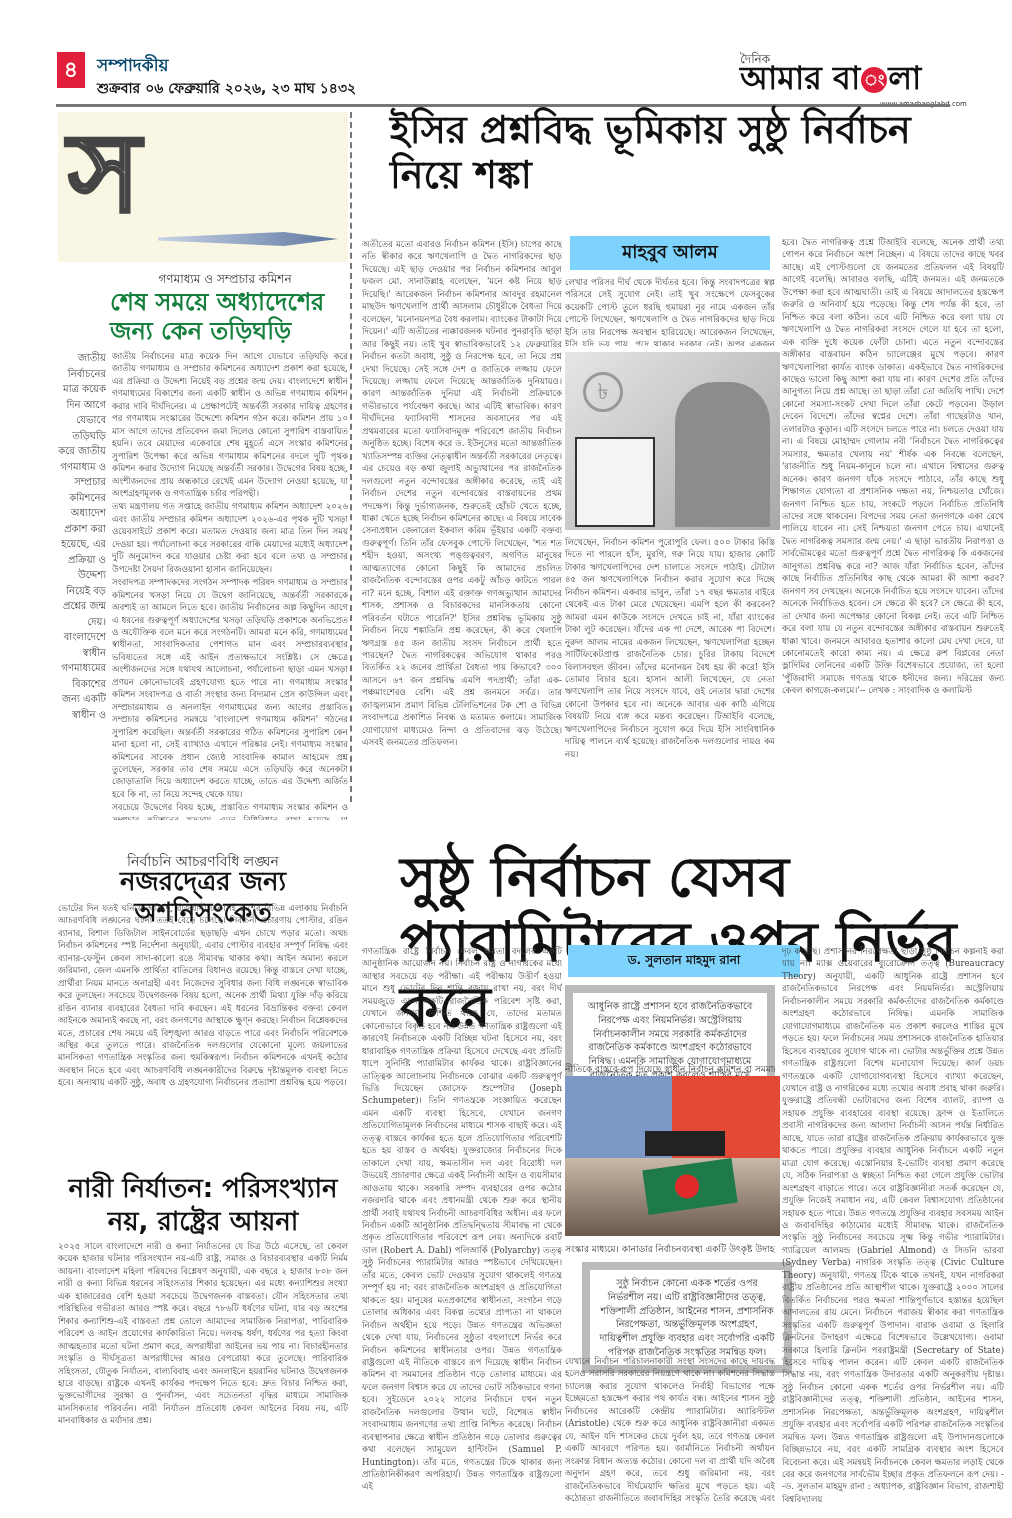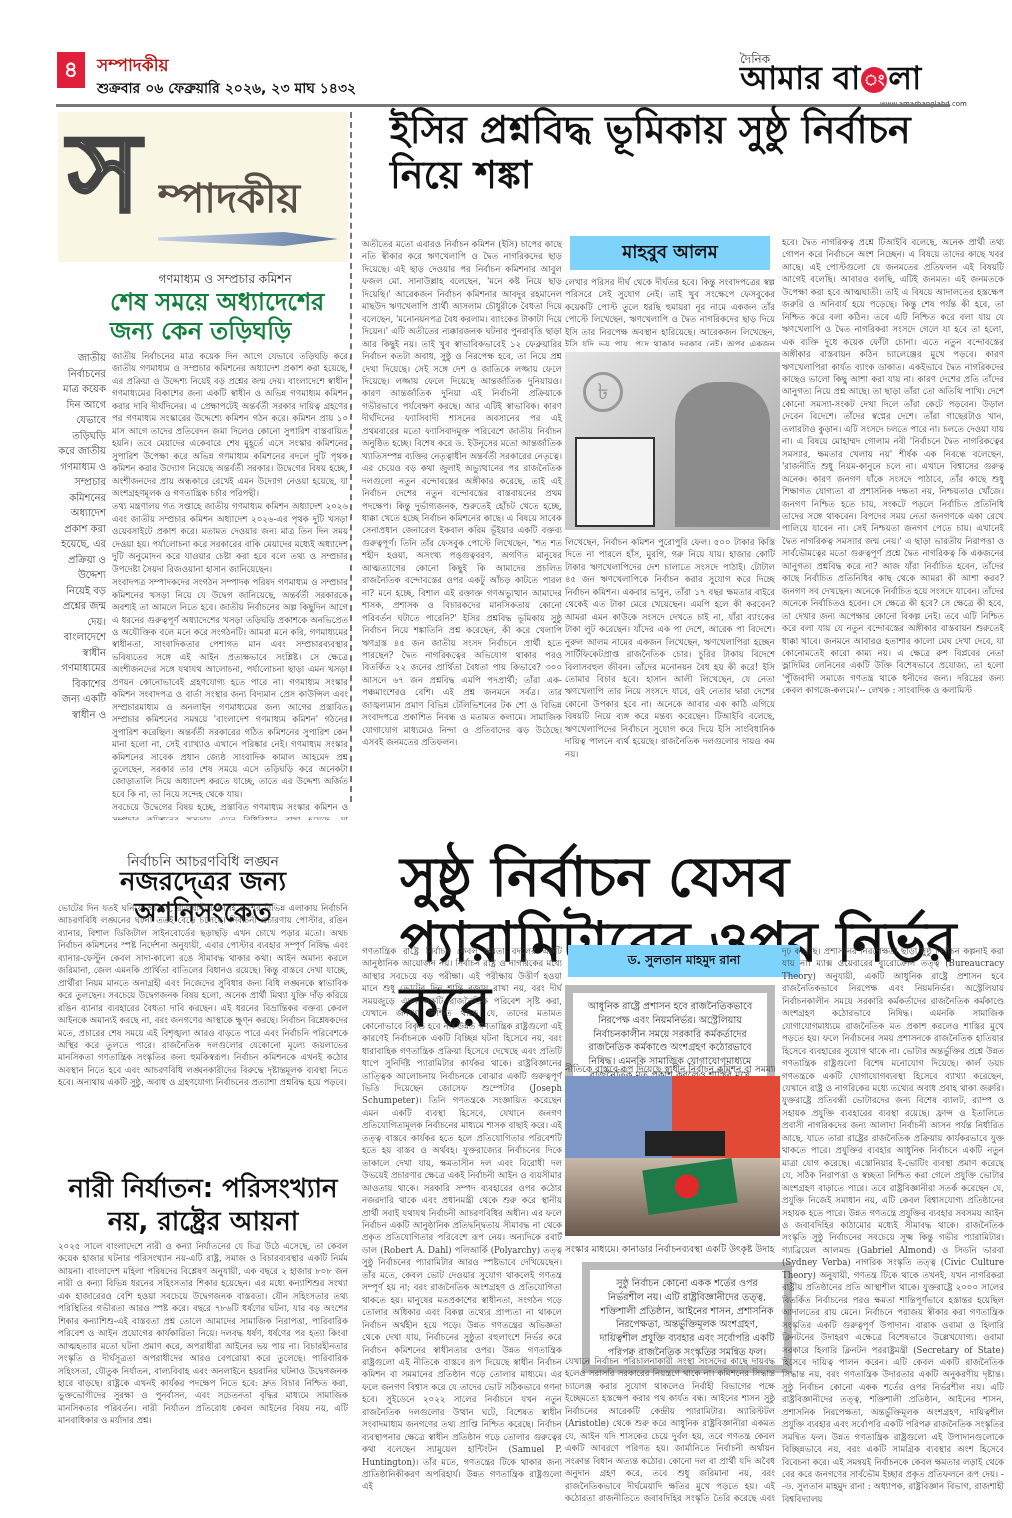--- a/index.html
+++ b/index.html
@@ -1,20 +1,20 @@
 <!DOCTYPE html>
 <html><head>
 <meta charset="utf-8">
 <style>
 *{box-sizing:border-box;margin:0;padding:0}
 body{width:1012px;height:1518px;background:#fff;font-family:"DejaVu Serif",serif;color:#222;position:relative;overflow:hidden}
 .abs{position:absolute}
 .hdr-rule{left:56px;top:104px;width:894px;height:3px;background:#777}
 .pg-badge{left:57px;top:52px;width:28px;height:36px;background:#e21f3a;color:#fff;font:bold 22px "DejaVu Sans",sans-serif;display:flex;align-items:center;justify-content:center}
-.sec-name{left:97px;top:52px;font:bold 17px "DejaVu Sans",sans-serif;color:#b91c1c}
+.sec-name{left:97px;top:52px;font:bold 17px "DejaVu Sans",sans-serif;color:#0c4a6e}
 .date{left:97px;top:77px;font:bold 14px "DejaVu Sans",sans-serif;color:#111}
 .logo-small{left:740px;top:50px;font:12px "DejaVu Sans",sans-serif;color:#333}
 .logo-main{left:740px;top:62px;font:bold 32px "DejaVu Sans",sans-serif;color:#111;line-height:1}
 .logo-mark{display:inline-block;width:26px;height:26px;border-radius:50%;background:#e21f3a;color:#fff;font-size:15px;text-align:center;line-height:26px;vertical-align:middle;margin:0 1px}
 .logo-url{left:880px;top:100px;font:7px "DejaVu Sans",sans-serif;color:#333}
 .banner{left:58px;top:112px;width:290px;height:150px;background:#faf6e4}
 .banner .big{position:absolute;left:10px;top:6px;font:bold 110px "DejaVu Sans",sans-serif;color:#faf6e4;-webkit-text-stroke:2px #444;line-height:1}
 .banner .rest{position:absolute;left:100px;top:55px;font:bold 40px "DejaVu Sans",sans-serif;color:#5a4e4a}
 .banner .pen{position:absolute;left:100px;top:120px;width:180px;height:14px;background:linear-gradient(90deg,#c7d3e6,#5d77a0);clip-path:polygon(0 40%,70% 0,100% 50%,70% 100%,0 60%)}
 .vdash{left:350px;top:112px;width:0;height:690px;border-left:2px dashed #777}
@@ -38,21 +38,20 @@
 <div class="abs date">শুক্রবার ০৬ ফেব্রুয়ারি ২০২৬, ২৩ মাঘ ১৪৩২</div>
 <div class="abs logo-small">দৈনিক</div>
 <div class="abs logo-main">
   <span>আমার বা</span><span class="logo-mark">ং</span><span>লা</span>
 </div>
 <div class="abs logo-url">www.amarbanglabd.com</div>
 <div class="abs hdr-rule"></div>
 
 <div class="abs banner">
   <div class="big">স</div>
-  <div class="rest">ম্পাদকীয়</div>
   <div class="pen"></div>
 </div>
 <div class="abs vdash"></div>
 
 <div class="abs kicker" style="left:100px;top:270px;width:250px">গণমাধ্যম ও সম্প্রচার কমিশন</div>
 <div class="abs ed-title" style="left:110px;top:288px;width:230px">শেষ সময়ে অধ্যাদেশের জন্য কেন তড়িঘড়ি</div>
 <div class="abs side-col" style="height:370px;overflow:hidden">জাতীয় নির্বাচনের মাত্র কয়েক দিন আগে যেভাবে তড়িঘড়ি করে জাতীয় গণমাধ্যম ও সম্প্রচার কমিশনের অধ্যাদেশ প্রকাশ করা হয়েছে, এর প্রক্রিয়া ও উদ্দেশ্য নিয়েই বড় প্রশ্নের জন্ম দেয়। বাংলাদেশে স্বাধীন গণমাধ্যমের বিকাশের জন্য একটি স্বাধীন ও অভিন্ন গণমাধ্যম কমিশন করার দাবি দীর্ঘদিনের। এ প্রেক্ষাপটেই অন্তর্বর্তী সরকার দায়িত্ব গ্রহণের পর গণমাধ্যম সংস্কারের উদ্দেশ্যে কমিশন গঠন করে।</div>
 <div class="abs body-text" style="left:112px;top:350px;width:236px;height:470px;overflow:hidden">
   <p>জাতীয় নির্বাচনের মাত্র কয়েক দিন আগে যেভাবে তড়িঘড়ি করে জাতীয় গণমাধ্যম ও সম্প্রচার কমিশনের অধ্যাদেশ প্রকাশ করা হয়েছে, এর প্রক্রিয়া ও উদ্দেশ্য নিয়েই বড় প্রশ্নের জন্ম দেয়। বাংলাদেশে স্বাধীন গণমাধ্যমের বিকাশের জন্য একটি স্বাধীন ও অভিন্ন গণমাধ্যম কমিশন করার দাবি দীর্ঘদিনের। এ প্রেক্ষাপটেই অন্তর্বর্তী সরকার দায়িত্ব গ্রহণের পর গণমাধ্যম সংস্কারের উদ্দেশ্যে কমিশন গঠন করে। কমিশন প্রায় ১০ মাস আগে তাদের প্রতিবেদন জমা দিলেও কোনো সুপারিশ বাস্তবায়িত হয়নি। তবে মেয়াদের একেবারে শেষ মুহূর্তে এসে সংস্কার কমিশনের সুপারিশ উপেক্ষা করে অভিন্ন গণমাধ্যম কমিশনের বদলে দুটি পৃথক কমিশন করার উদ্যোগ নিয়েছে অন্তর্বর্তী সরকার। উদ্বেগের বিষয় হচ্ছে, অংশীজনদের প্রায় অন্ধকারে রেখেই এমন উদ্যোগ নেওয়া হয়েছে, যা অংশগ্রহণমূলক ও গণতান্ত্রিক চর্চার পরিপন্থী।</p>
   <p>তথ্য মন্ত্রণালয় গত সপ্তাহে জাতীয় গণমাধ্যম কমিশন অধ্যাদেশ ২০২৬ এবং জাতীয় সম্প্রচার কমিশন অধ্যাদেশ ২০২৬-এর পৃথক দুটি খসড়া ওয়েবসাইটে প্রকাশ করে। মতামত দেওয়ার জন্য মাত্র তিন দিন সময় দেওয়া হয়। পর্যালোচনা করে সরকারের বাকি মেয়াদের মধ্যেই অধ্যাদেশ দুটি অনুমোদন করে যাওয়ার চেষ্টা করা হবে বলে তথ্য ও সম্প্রচার উপদেষ্টা সৈয়দা রিজওয়ানা হাসান জানিয়েছেন।</p>

